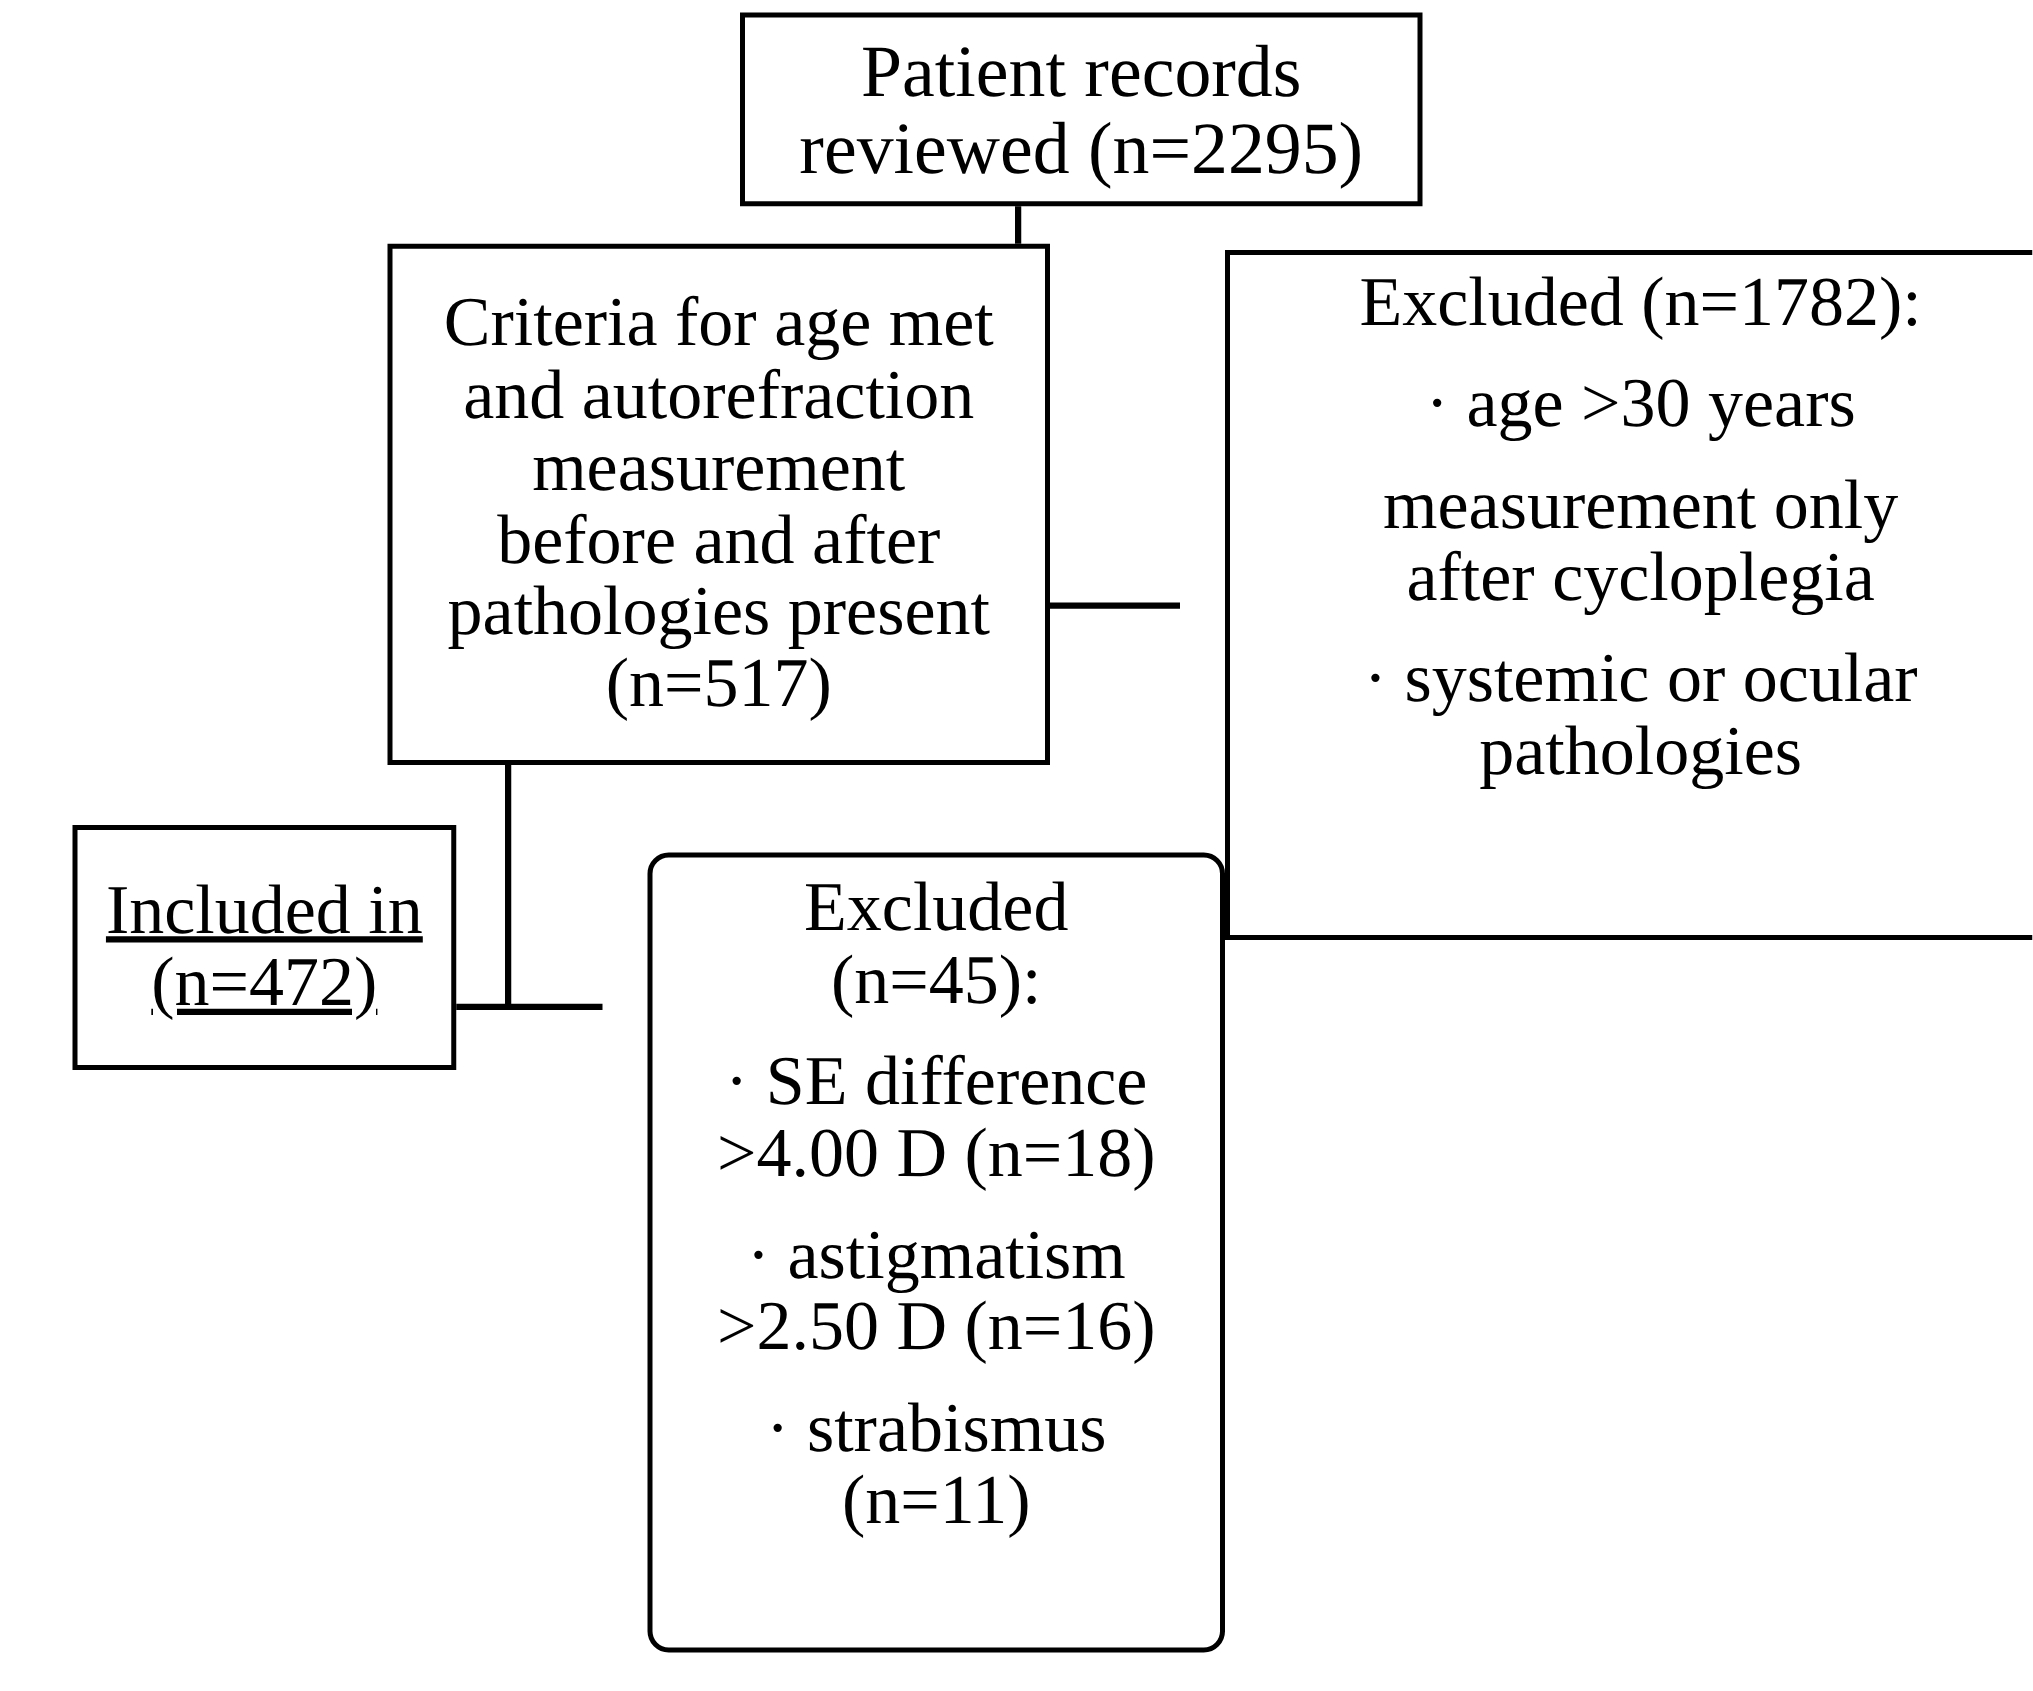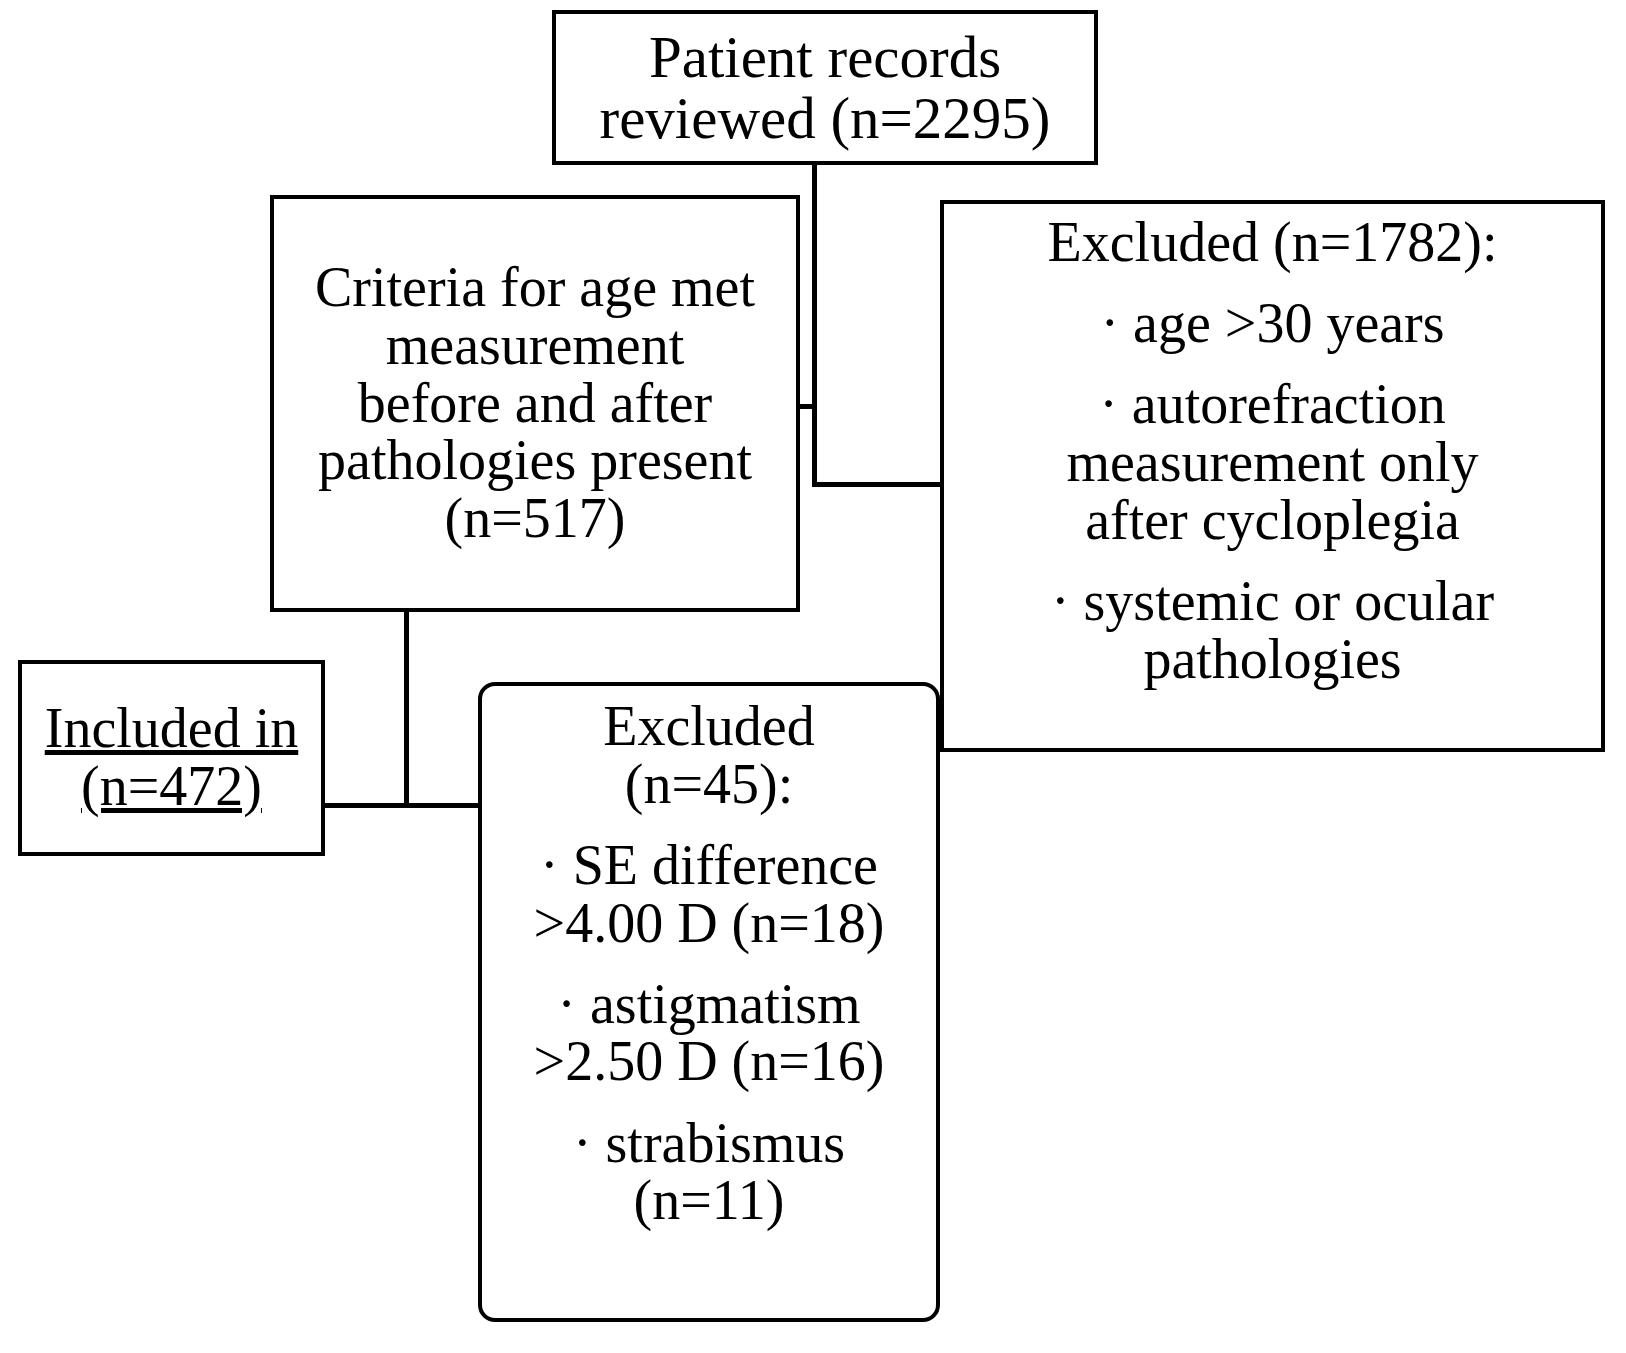--- a/index.html
+++ b/index.html
@@ -20,20 +20,21 @@
     position: absolute;
     box-sizing: border-box;
     border: 4px solid #000000;
     background: #ffffff;
     display: flex;
     flex-direction: column;
     align-items: center;
     justify-content: center;
     text-align: center;
     z-index: 5;
+    margin-left: 40px;
   }
   .node .line {
     display: block;
     white-space: nowrap;
     line-height: 1.03;
   }
   .gap {
     display: block;
     height: 0.42em;
   }
@@ -94,32 +95,32 @@
   <div class="conn" id="conn-criteria-down"></div>
   <div class="conn" id="conn-bottom-bar"></div>
 
   <div class="node" id="node-records">
     <span class="line">Patient records</span>
     <span class="line">reviewed (n=2295)</span>
   </div>
 
   <div class="node" id="node-criteria">
     <span class="line">Criteria for age met</span>
+    <span class="line">and autorefraction</span>
     <span class="line">measurement</span>
     <span class="line">before and after</span>
     <span class="line">pathologies present</span>
     <span class="line">(n=517)</span>
   </div>
 
   <div class="node" id="node-excluded-major">
     <span class="line">Excluded (n=1782):</span>
     <span class="gap"></span>
     <span class="line">· age &gt;30 years</span>
     <span class="gap"></span>
-    <span class="line">· autorefraction</span>
     <span class="line">measurement only</span>
     <span class="line">after cycloplegia</span>
     <span class="gap"></span>
     <span class="line">· systemic or ocular</span>
     <span class="line">pathologies</span>
   </div>
 
   <div class="node" id="node-included">
     <span class="line">Included in</span>
     <span class="line">(n=472)</span>

